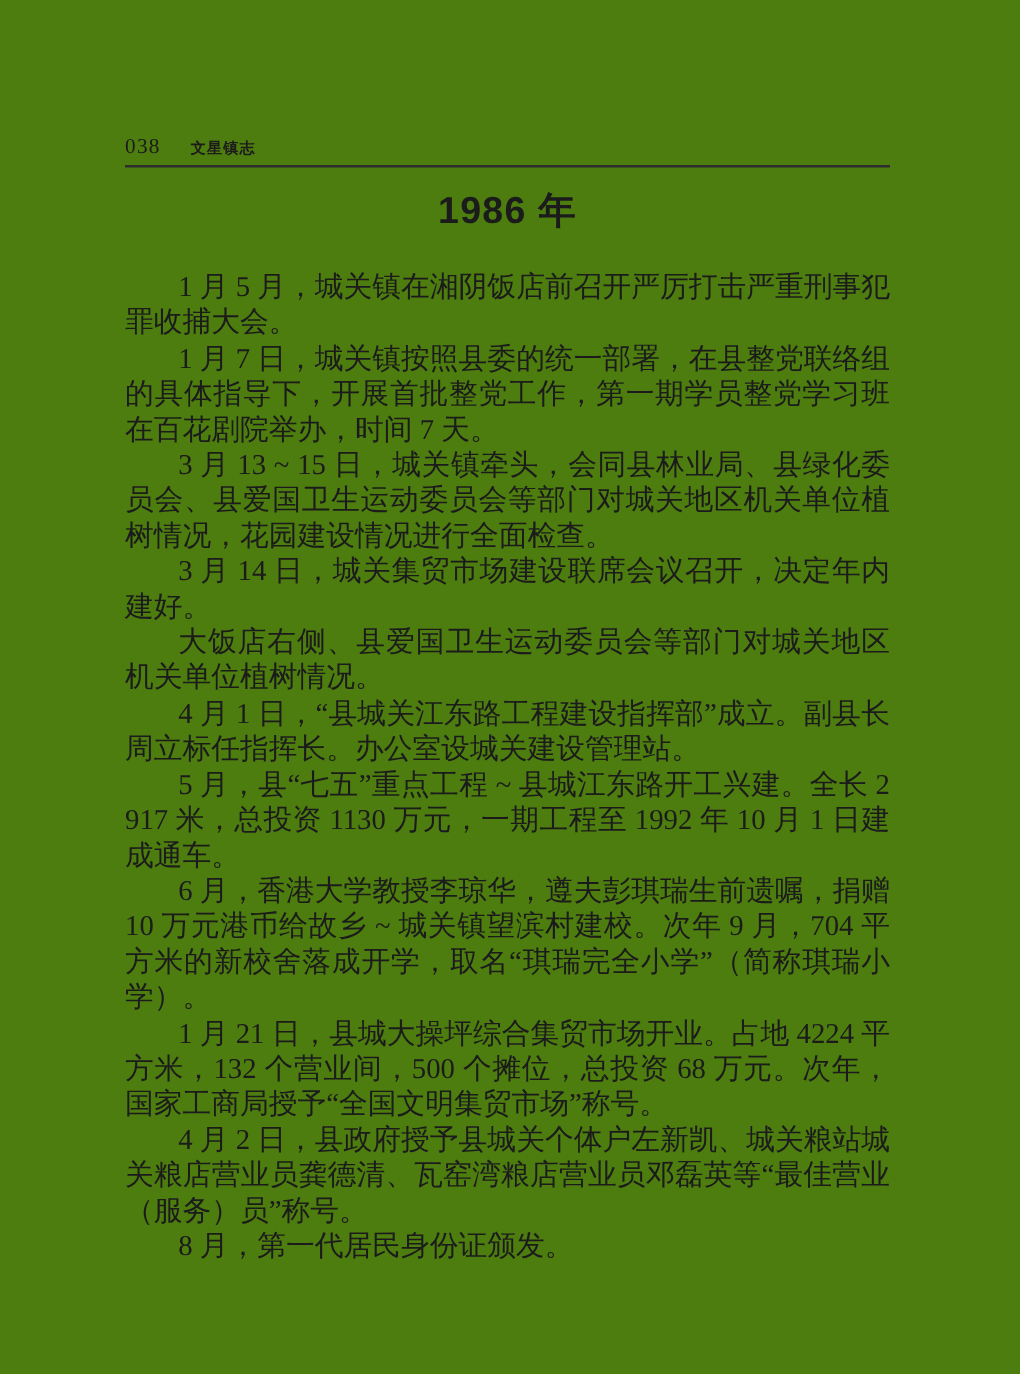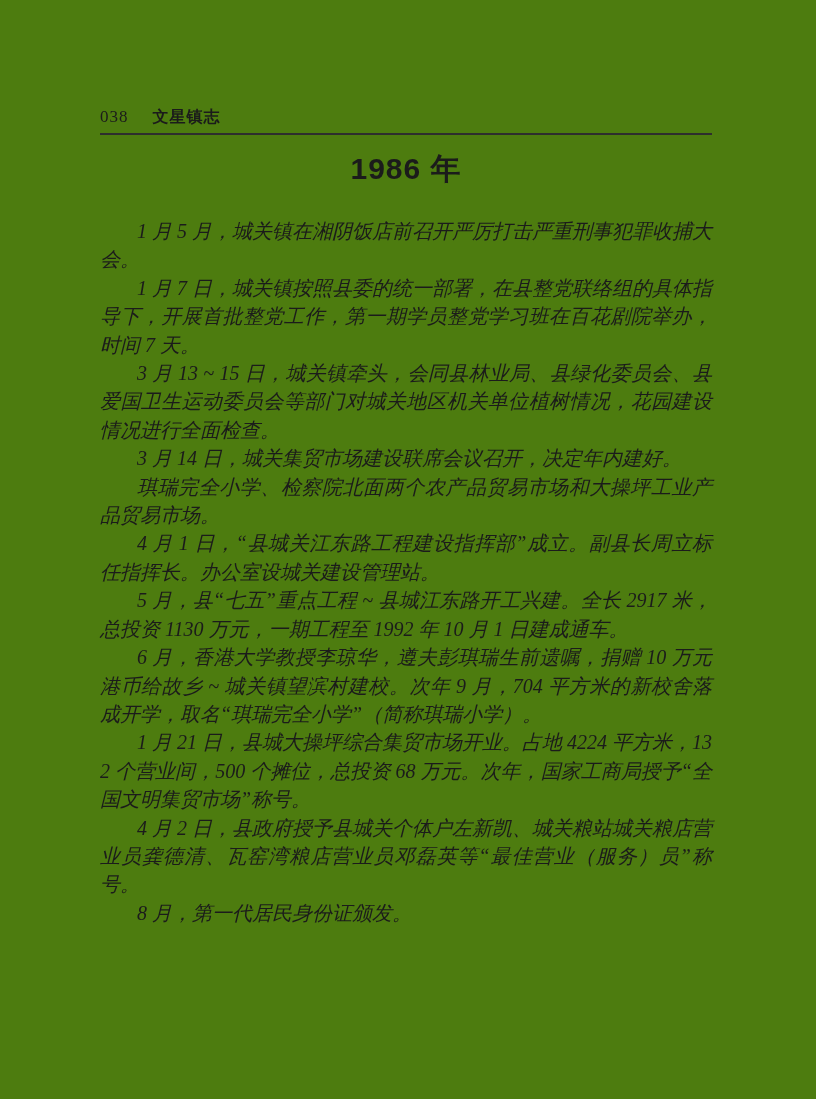--- a/index.html
+++ b/index.html
@@ -28,68 +28,67 @@
     gap: 24px;
     padding-bottom: 5px;
     border-bottom: 2px solid #2e2e2e;
   }
   .page-num {
     font-size: 17px;
     letter-spacing: 1px;
     font-family: "Liberation Serif", "DejaVu Serif", serif;
   }
   .book-title {
-    font-size: 16px;
+    font-size: 12px;
     font-weight: bold;
     font-family: "Liberation Sans", "DejaVu Sans", sans-serif;
     letter-spacing: 1px;
   }
   .year-heading {
     text-align: center;
     font-family: "Liberation Sans", "DejaVu Sans", sans-serif;
     font-weight: bold;
     font-size: 30px;
     letter-spacing: 1px;
     color: #1b1b1b;
   }
   .year-heading.first {
     margin: 14px 0 27px 0;
   }
   .year-heading.second {
     margin: 23px 0 22px 0;
   }
   .para {
     margin: 0;
-    font-size: 20px;
+    font-size: 23px;
     line-height: 28.4px;
     text-align: justify;
     text-indent: 1.85em;
     word-break: break-all;
     color: #1b1b1b;
-    font-style: italic;
   }
 </style>
 </head>
 <body>
 
 <div class="page">
   <div class="content">
 
     <div class="running-head">
       <span class="page-num">038</span>
       <span class="book-title">文星镇志</span>
     </div>
 
     <h2 class="year-heading first">1986 年</h2>
 
     <p class="para">1 月 5 月，城关镇在湘阴饭店前召开严厉打击严重刑事犯罪收捕大会。</p>
     <p class="para">1 月 7 日，城关镇按照县委的统一部署，在县整党联络组的具体指导下，开展首批整党工作，第一期学员整党学习班在百花剧院举办，时间 7 天。</p>
     <p class="para">3 月 13 ~ 15 日，城关镇牵头，会同县林业局、县绿化委员会、县爱国卫生运动委员会等部门对城关地区机关单位植树情况，花园建设情况进行全面检查。</p>
     <p class="para">3 月 14 日，城关集贸市场建设联席会议召开，决定年内建好。</p>
-    <p class="para">琪瑞完全小学、检察院北面两个农产品贸易市场和大操坪工业产品贸易市场。</p>
+    <p class="para">大饭店右侧、县爱国卫生运动委员会等部门对城关地区机关单位植树情况。</p>
     <p class="para">4 月 1 日，“县城关江东路工程建设指挥部”成立。副县长周立标任指挥长。办公室设城关建设管理站。</p>
     <p class="para">5 月，县“七五”重点工程 ~ 县城江东路开工兴建。全长 2917 米，总投资 1130 万元，一期工程至 1992 年 10 月 1 日建成通车。</p>
     <p class="para">6 月，香港大学教授李琼华，遵夫彭琪瑞生前遗嘱，捐赠 10 万元港币给故乡 ~ 城关镇望滨村建校。次年 9 月，704 平方米的新校舍落成开学，取名“琪瑞完全小学”（简称琪瑞小学）。</p>
 
 
     <p class="para">1 月 21 日，县城大操坪综合集贸市场开业。占地 4224 平方米，132 个营业间，500 个摊位，总投资 68 万元。次年，国家工商局授予“全国文明集贸市场”称号。</p>
     <p class="para">4 月 2 日，县政府授予县城关个体户左新凯、城关粮站城关粮店营业员龚德清、瓦窑湾粮店营业员邓磊英等“最佳营业（服务）员”称号。</p>
     <p class="para">8 月，第一代居民身份证颁发。</p>
 
   </div>

